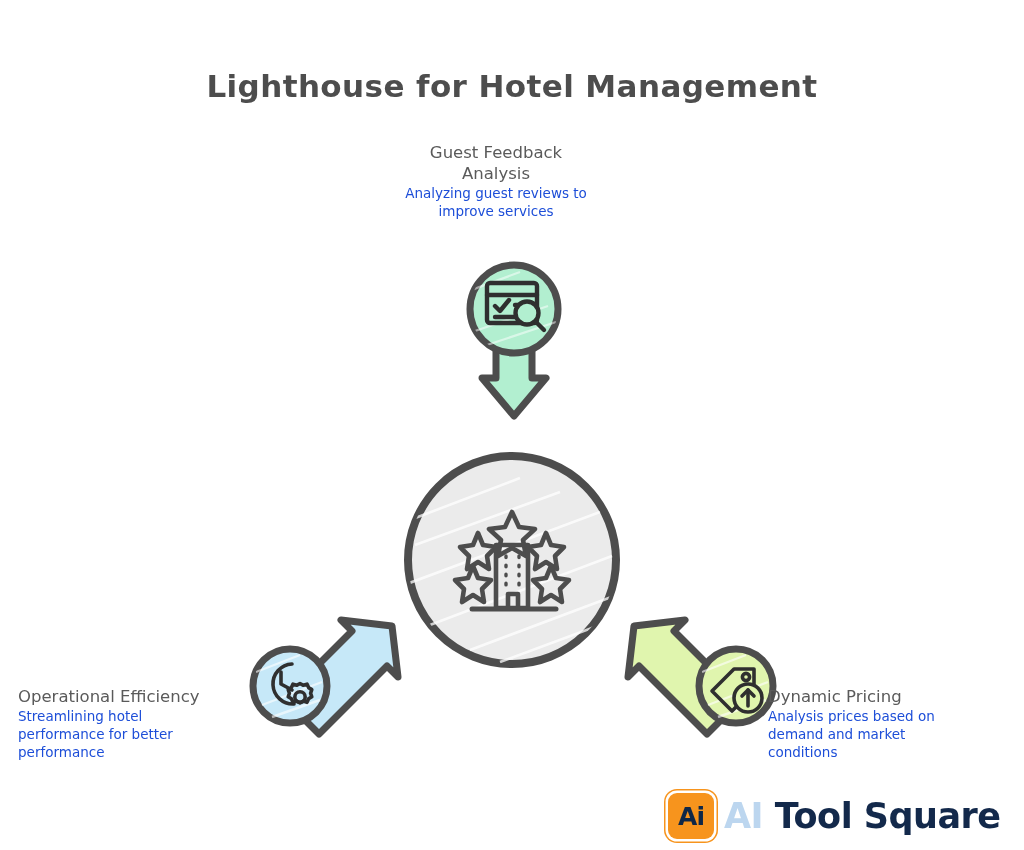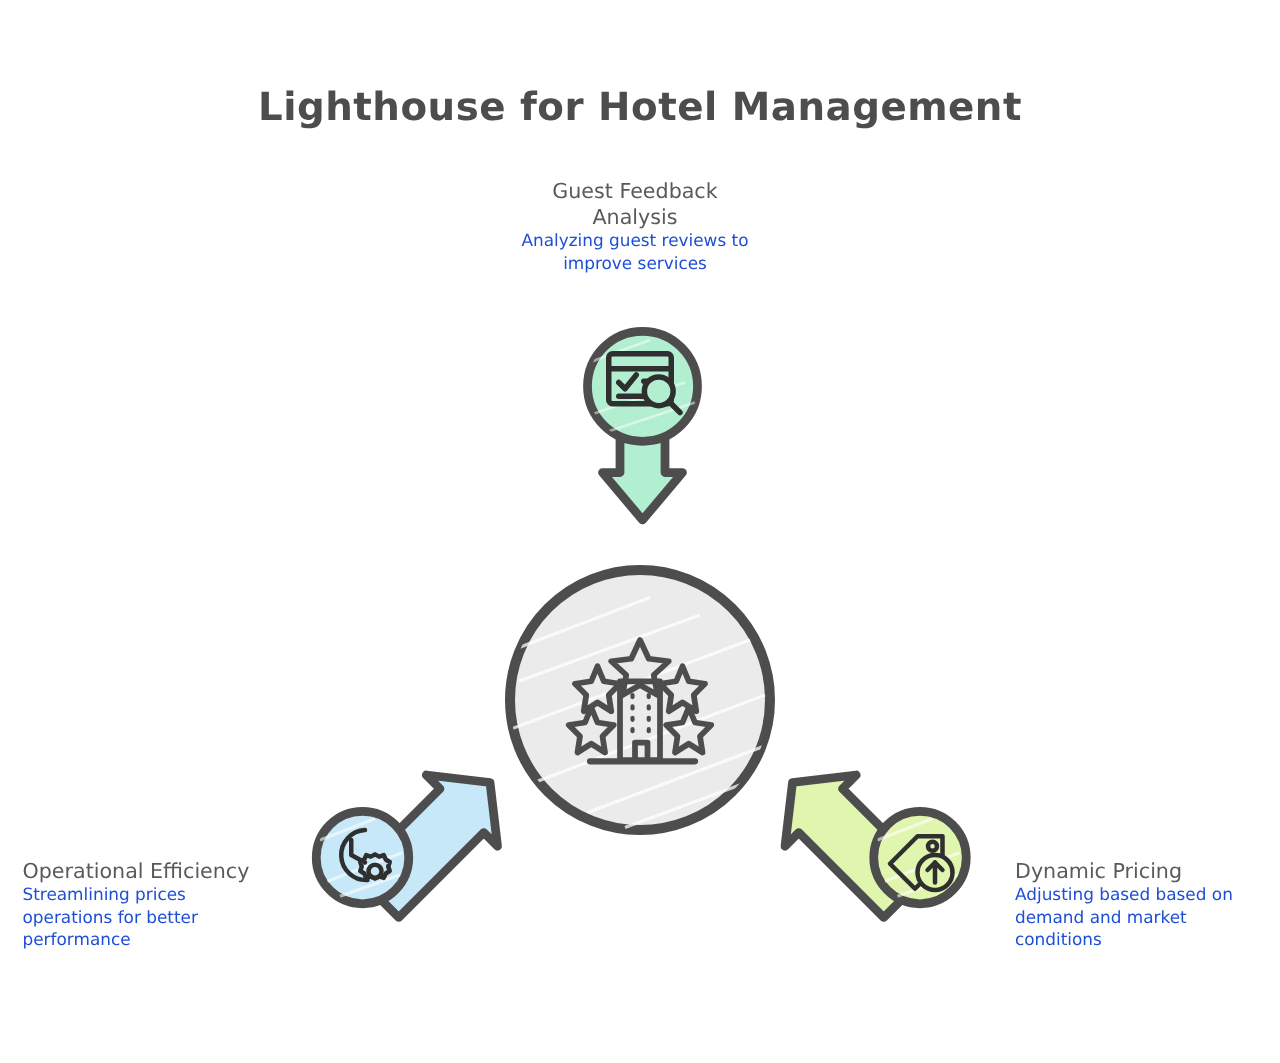--- a/index.html
+++ b/index.html
@@ -47,32 +47,32 @@
     line-height: 21px;
     color: #5a5a5a;
   }
   .node-text .n-desc {
     font-size: 13.5px;
     line-height: 18px;
     color: #1d4ed8;
   }
 
   #text-top {
-    left: 408px;
+    left: 396px;
     top: 142px;
     width: 200px;
     text-align: center;
   }
   #text-left {
     left: 18px;
     top: 686px;
     width: 195px;
   }
   #text-right {
-    left: 812px;
+    left: 768px;
     top: 686px;
     width: 205px;
     text-align: left;
   }
 
   
   #art {
     position: absolute;
     left: 0;
     top: 0;
@@ -243,22 +243,30 @@
     </g>
   </svg>
 
   <div class="node-text" id="text-top">
     <div class="n-title">Guest Feedback Analysis</div>
     <div class="n-desc">Analyzing guest reviews to improve services</div>
   </div>
 
   <div class="node-text" id="text-left">
     <div class="n-title">Operational Efficiency</div>
-    <div class="n-desc">Streamlining prices operations for better performance</div>
+    <div class="n-desc">Streamlining hotel performance for better performance</div>
   </div>
 
   <div class="node-text" id="text-right">
     <div class="n-title">Dynamic Pricing</div>
-    <div class="n-desc">Adjusting based based on demand and market conditions</div>
-  </div>
-
+    <div class="n-desc">Analysis prices based on demand and market conditions</div>
+  </div>
+
+  <div class="logo">
+    <div class="logo-badge">
+      <span class="logo-badge-text">Ai</span>
+    </div>
+    <div class="logo-word">
+      <span class="lw-ai">AI</span><span>&nbsp;</span><span class="lw-rest">Tool Square</span>
+    </div>
+  </div>
 
 </div>
 
 </body></html>

